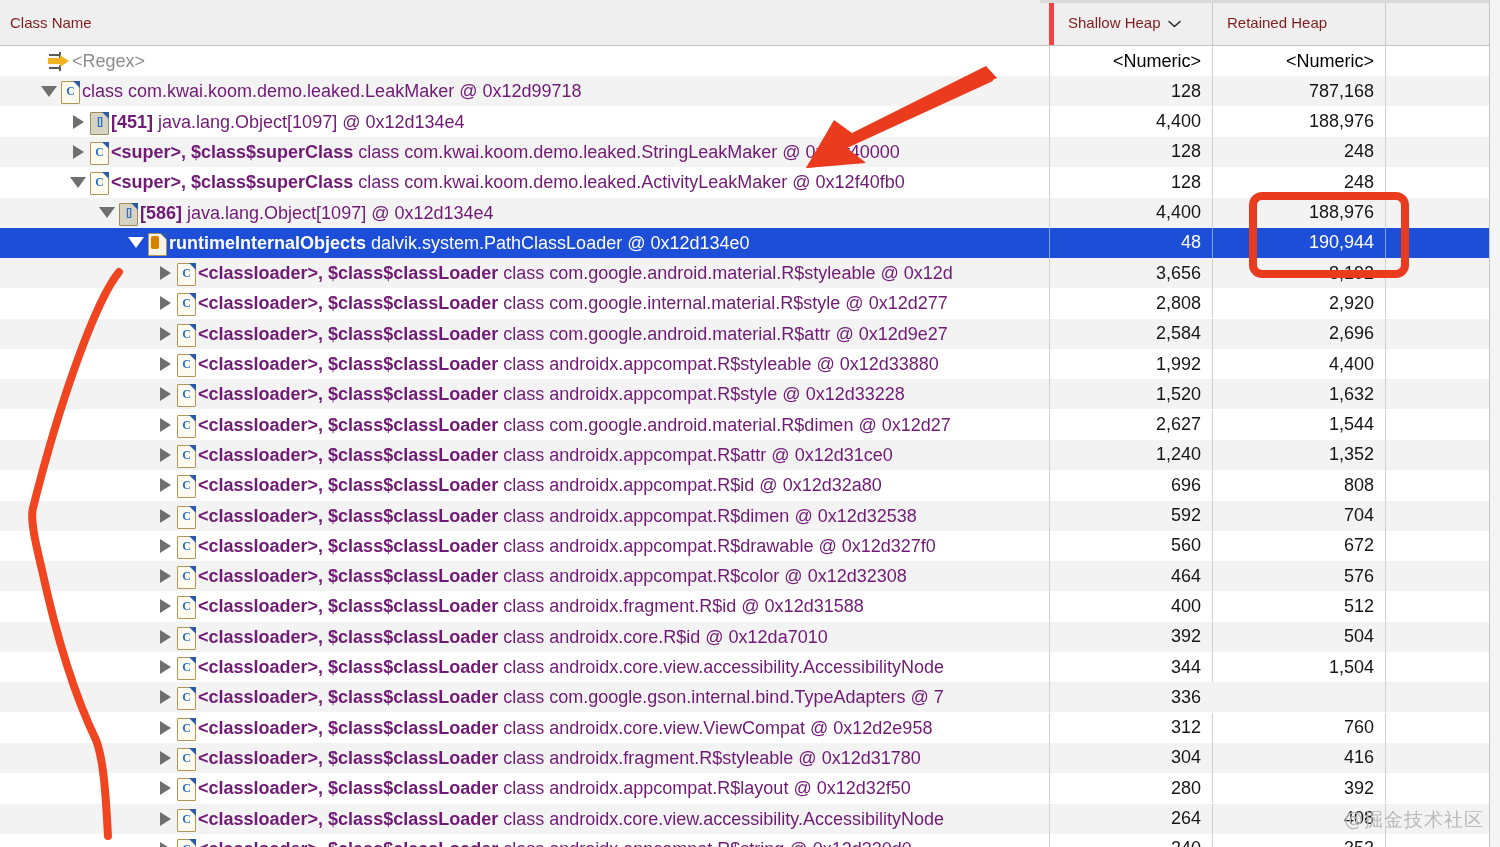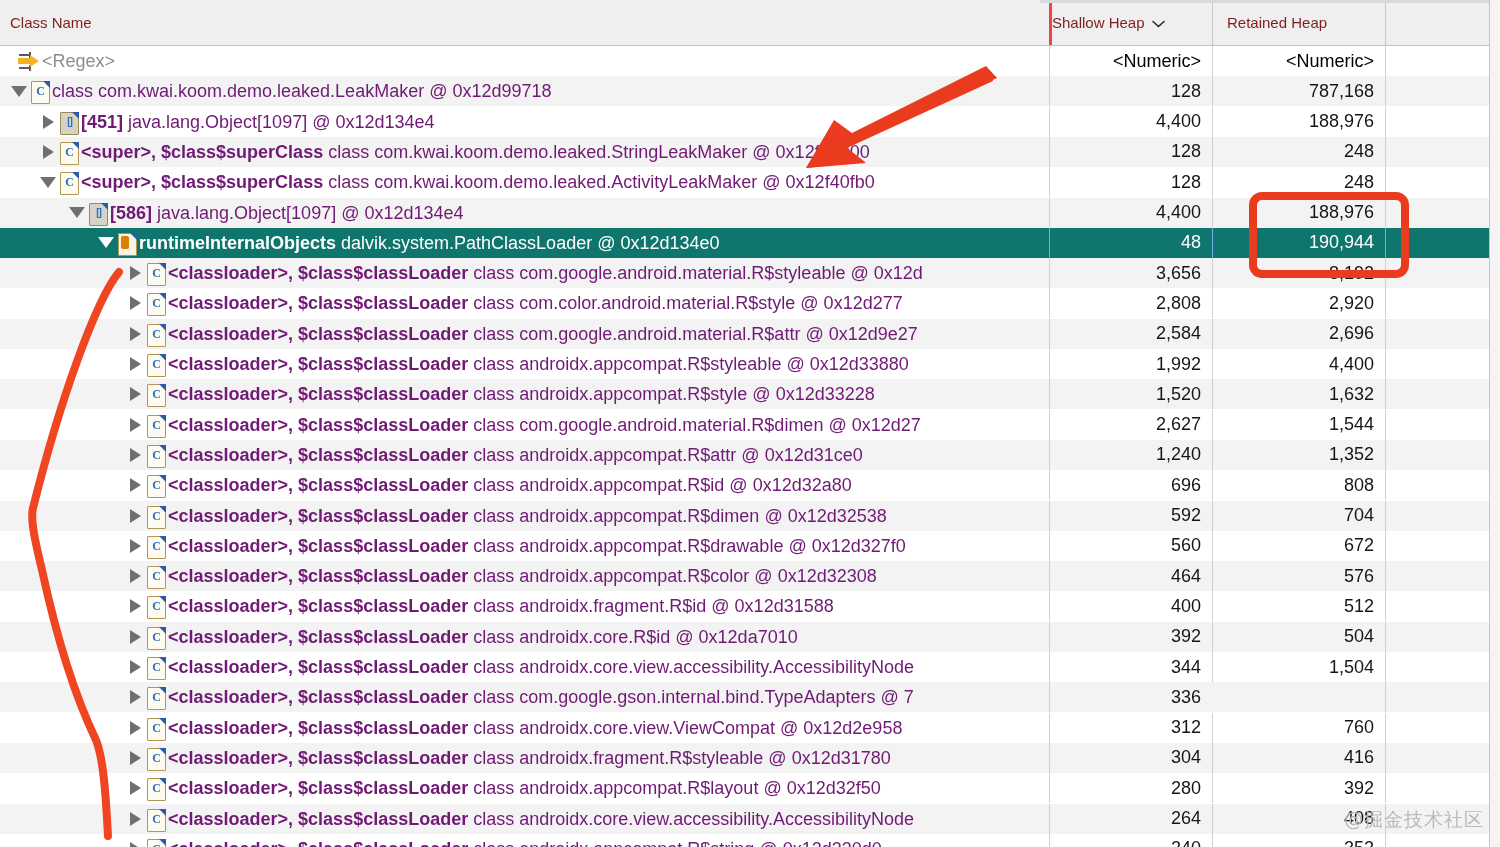--- a/index.html
+++ b/index.html
@@ -18,39 +18,39 @@
     border-bottom:1px solid #c2c2c2;
     box-sizing:border-box;
   }
   .hdr-cell{
     position:absolute;top:0;height:45px;
     display:flex;align-items:center;
     font-size:15px;color:#7f1d1d;
     box-sizing:border-box;
   }
   .hdr-class{left:0;width:1049px;padding-left:10px;}
-  .hdr-shallow{left:1049px;width:163px;border-left:3px solid #ef4444;}
+  .hdr-shallow{left:1049px;width:163px;padding-left:14px;border-left:5px solid #ef4444;}
   .hdr-retained{left:1212px;width:173px;padding-left:14px;border-left:1px solid #c9c9c9;}
   .hdr-extra{left:1385px;width:104px;border-left:1px solid #c9c9c9;}
   .caret{margin-left:7px;font-size:13px;color:#333;line-height:1;transform:translateY(1px);}
 
   
   .grid{position:absolute;left:0;top:46px;width:1500px;height:801px;overflow:hidden;}
   .row{
     position:absolute;left:0;width:1500px;height:30px;
     box-sizing:border-box;
   }
   .row.even{background:#ffffff;}
   .row.odd{background:#f3f3f3;}
-  .row.sel{background:#0f766e;}
+  .row.sel{background:#1d4ed8;}
 
   .c-name{
     position:absolute;left:0;top:0;width:1049px;height:30px;
     display:flex;align-items:center;
-    white-space:nowrap;overflow:hidden;
+    white-space:nowrap;overflow:hidden;padding-left:30px;
   }
   .c-num{
     position:absolute;top:0;height:30px;
     display:flex;align-items:center;justify-content:flex-end;
     font-size:18px;color:#161616;
     padding-right:11px;box-sizing:border-box;
     border-left:1px solid #d0d0d0;
   }
   .c-shallow{left:1049px;width:163px;}
   .c-retained{left:1212px;width:173px;}
@@ -312,21 +312,21 @@
           <div class="c-name">
             <span class="indent" style="width: 126px;"></span>
             <span class="tw">
               <i></i>
             </span>
             <span class="ico cls">
               <span class="doc">
                 <span class="lt">C</span>
               </span>
             </span>
-            <span class="txt"><b>&lt;classloader&gt;, $class$classLoader</b><span class="dim"> class com.color.android.material.R$style @ 0x12d277</span></span>
+            <span class="txt"><b>&lt;classloader&gt;, $class$classLoader</b><span class="dim"> class com.google.internal.material.R$style @ 0x12d277</span></span>
           </div>
           <div class="c-num c-shallow">2,808</div>
           <div class="c-num c-retained">2,920</div>
           <div class="c-blank"></div>
         </div>
         <div class="row odd" style="top: 272.7px;">
           <div class="c-name">
             <span class="indent" style="width: 126px;"></span>
             <span class="tw">
               <i></i>

